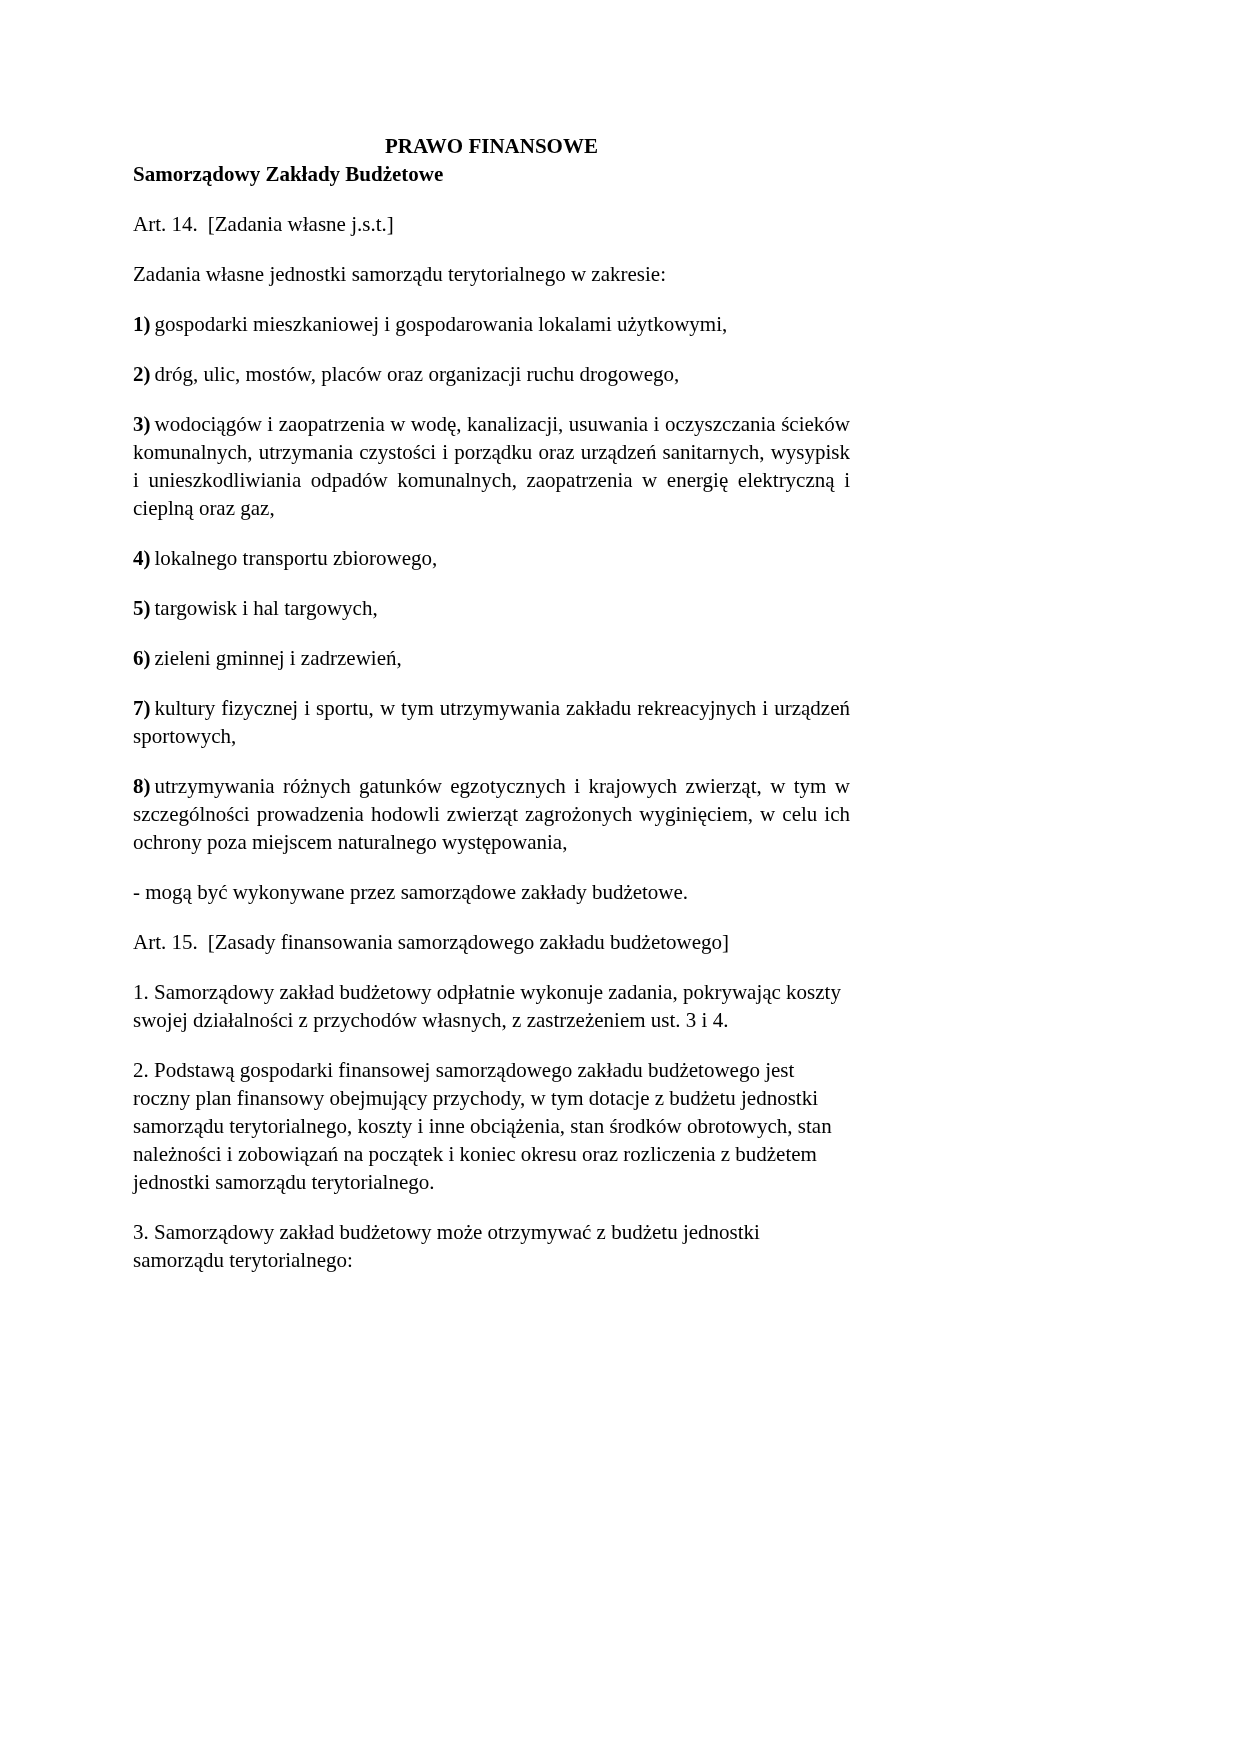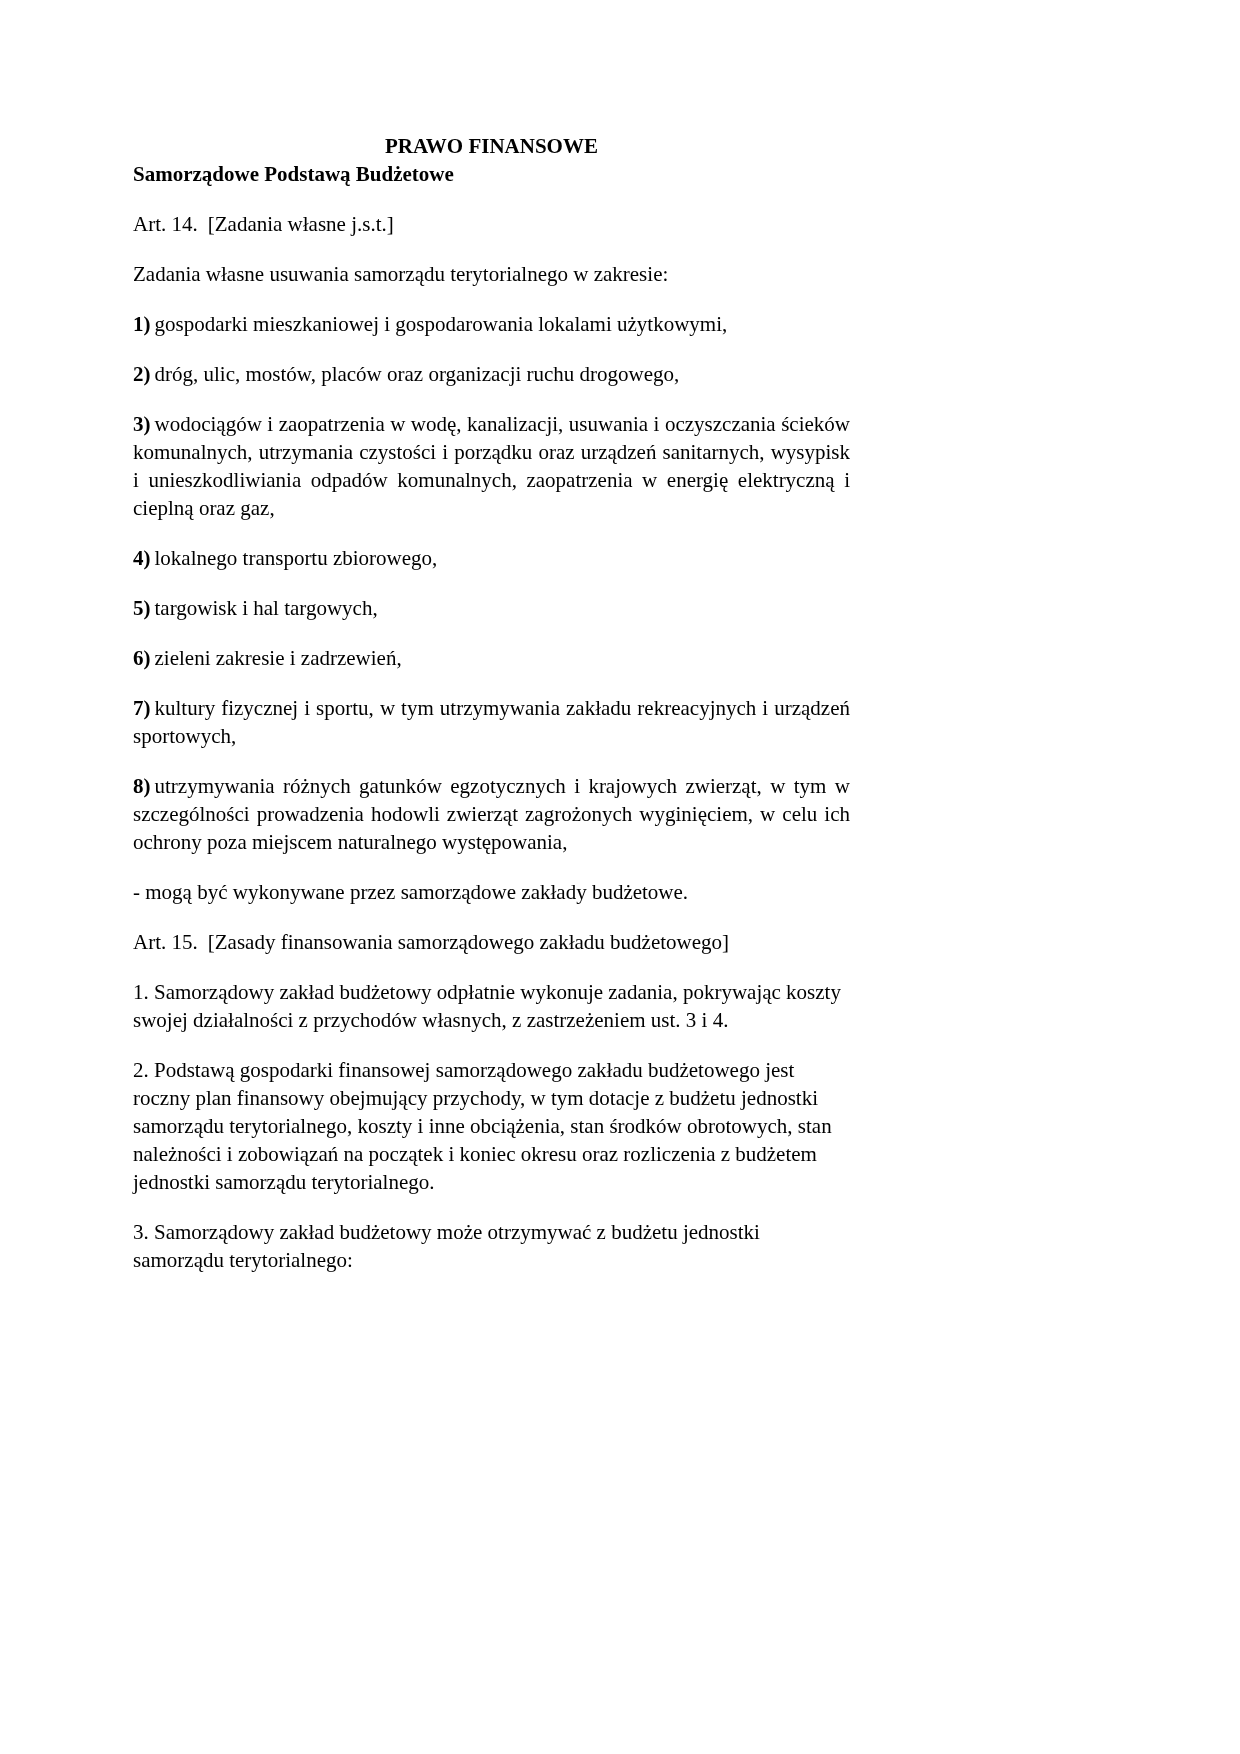--- a/index.html
+++ b/index.html
@@ -46,27 +46,27 @@
     text-align: left;
   }
 </style>
 </head>
 <body>
 
 <div class="page">
 
   <p class="doc-title">PRAWO FINANSOWE</p>
 
-  <p class="doc-subtitle">Samorządowe Podstawą Budżetowe</p>
+  <p class="doc-subtitle">Samorządowy Zakłady Budżetowe</p>
 
   <p class="article-heading">
     <span>Art. 14.</span><span class="art-title">[Zadania własne j.s.t.]</span>
   </p>
 
-  <p>Zadania własne usuwania samorządu terytorialnego w zakresie:</p>
+  <p>Zadania własne jednostki samorządu terytorialnego w zakresie:</p>
 
   <p class="item">
     <span class="num">1)</span><span>gospodarki mieszkaniowej i gospodarowania lokalami użytkowymi,</span>
   </p>
 
   <p class="item">
     <span class="num">2)</span><span>dróg, ulic, mostów, placów oraz organizacji ruchu drogowego,</span>
   </p>
 
   <p class="item">
@@ -75,21 +75,21 @@
 
   <p class="item">
     <span class="num">4)</span><span>lokalnego transportu zbiorowego,</span>
   </p>
 
   <p class="item">
     <span class="num">5)</span><span>targowisk i hal targowych,</span>
   </p>
 
   <p class="item">
-    <span class="num">6)</span><span>zieleni zakresie i zadrzewień,</span>
+    <span class="num">6)</span><span>zieleni gminnej i zadrzewień,</span>
   </p>
 
   <p class="item">
     <span class="num">7)</span><span>kultury fizycznej i sportu, w tym utrzymywania zakładu rekreacyjnych i urządzeń sportowych,</span>
   </p>
 
   <p class="item">
     <span class="num">8)</span><span>utrzymywania różnych gatunków egzotycznych i krajowych zwierząt, w tym w szczególności prowadzenia hodowli zwierząt zagrożonych wyginięciem, w celu ich ochrony poza miejscem naturalnego występowania,</span>
   </p>
 

